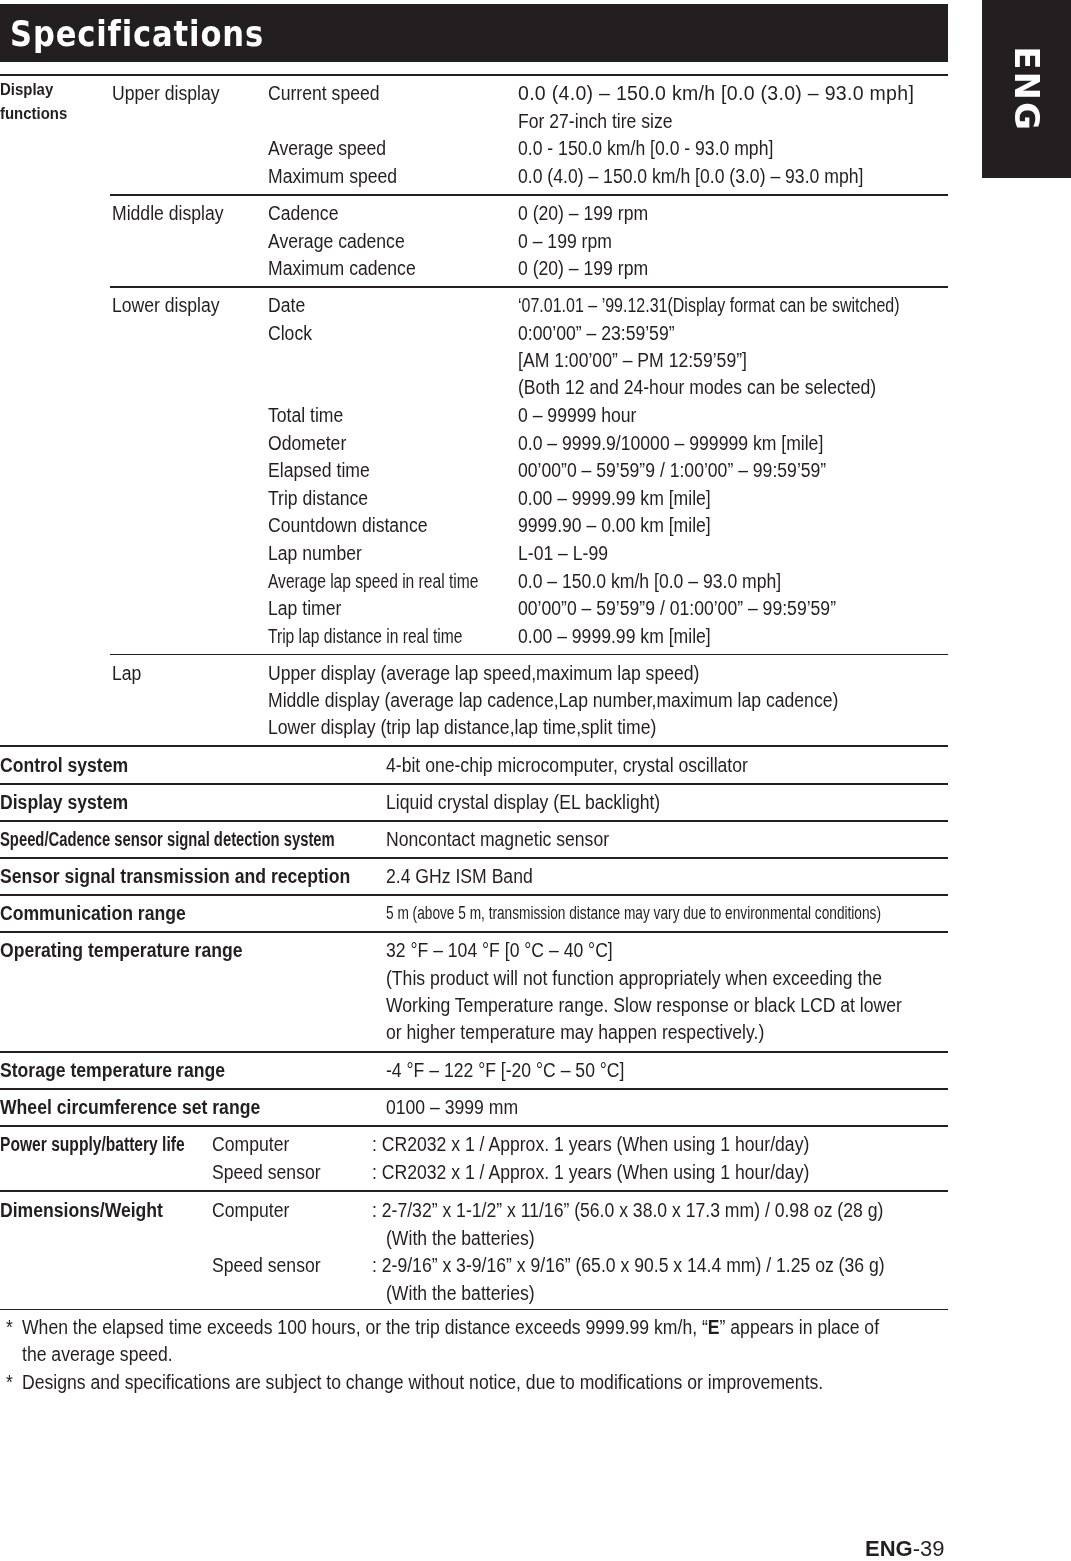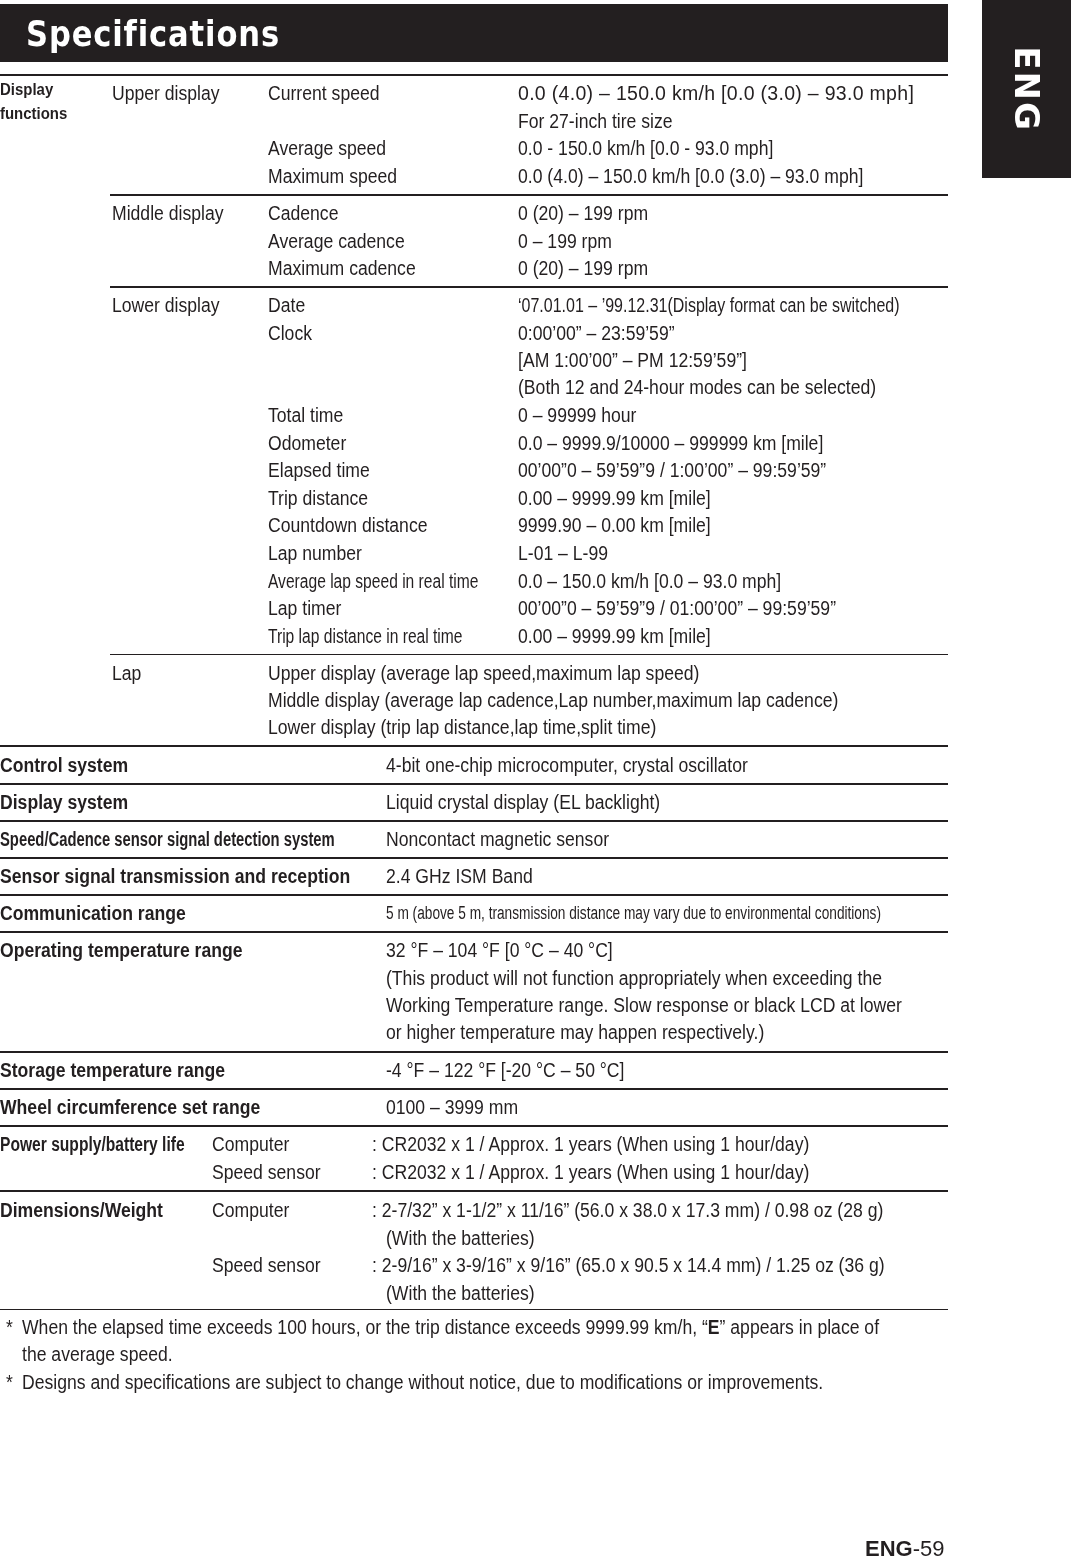--- a/index.html
+++ b/index.html
@@ -7,21 +7,21 @@
       width: 1071px; height: 1561px; position: relative; overflow: hidden;
       font-family: "Liberation Sans", "DejaVu Sans", sans-serif;
       color: #231f20;
     }
     .title-bar {
       position: absolute; left: 0; top: 4px; width: 948px; height: 58px;
       background: #231f20; color: #ffffff;
       font-family: "DejaVu Sans", sans-serif; font-weight: bold;
       font-size: 36px; letter-spacing: 1px;
       transform-origin: left center;
-      display: flex; align-items: center; padding-left: 26px; box-sizing: border-box;
+      display: flex; align-items: center; padding-left: 10px; box-sizing: border-box;
     }
     .title-bar span { display: inline-block; transform: scaleX(0.85); transform-origin: left center; }
     .lang-tab {
       position: absolute; left: 982px; top: 0; width: 89px; height: 178px;
       background: #231f20; color: #ffffff;
       display: flex; align-items: center; justify-content: center;
     }
     .lang-tab span {
       display: inline-block; transform: rotate(90deg);
       font-family: "DejaVu Sans", sans-serif; font-weight: bold; font-size: 34px; letter-spacing: 2px;
@@ -163,14 +163,14 @@
 
 <div class="t narrow" style="left:6px;top:1314px;">*</div>
 <div class="t narrow" style="left:22px;top:1314px;">
   <span>When the elapsed time exceeds 100 hours, or the trip distance exceeds 9999.99 km/h, “</span><span class="b">E</span><span>” appears in place of</span>
 </div>
 <div class="t narrow" style="left:22px;top:1341px;">the average speed.</div>
 <div class="t narrow" style="left:6px;top:1369px;">*</div>
 <div class="t narrow" style="left:22px;top:1369px;">Designs and specifications are subject to change without notice, due to modifications or improvements.</div>
 
 <div class="page-no narrow">
-  <span class="b">ENG</span><span>-59</span>
+  <span class="b">ENG</span><span>-39</span>
 </div>
 
 </body></html>

